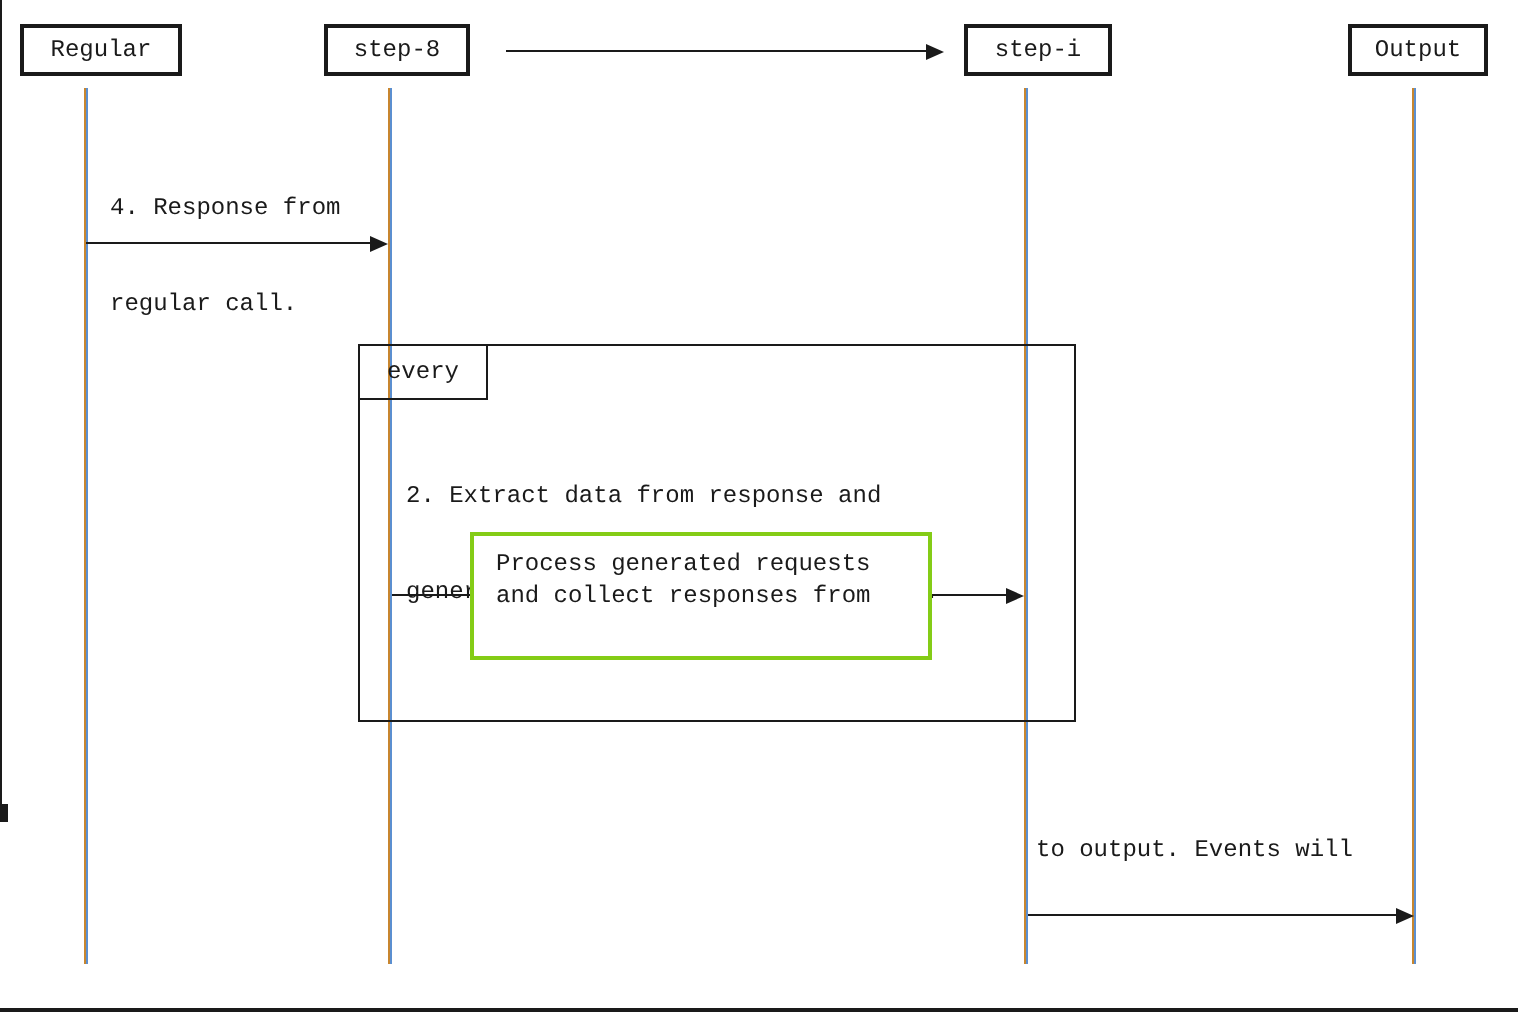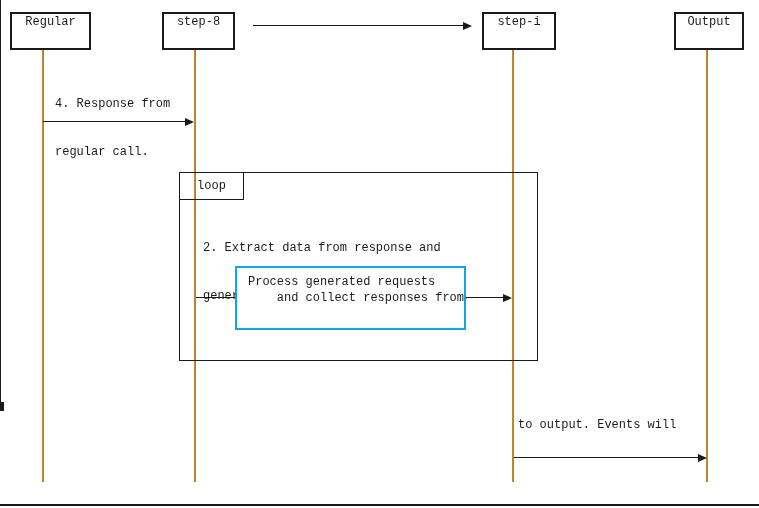--- a/index.html
+++ b/index.html
@@ -14,25 +14,26 @@
     background: #ffffff;
     overflow: hidden;
     font-family: "Liberation Mono", "DejaVu Sans Mono", monospace;
     font-size: 12px;
     line-height: 16px;
     color: #1a1a1a;
   }
   .pbox {
     position: absolute;
     top: 12px;
-    height: 38px;
+    height: 26px;
     box-sizing: border-box;
     border: 2px solid #1a1a1a;
     background: #ffffff;
     display: flex;
+    align-items: center;
     justify-content: center;
     white-space: pre;
   }
   .lifeline {
     position: absolute;
     top: 44px;
     height: 438px;
     width: 2px;
     background: linear-gradient(to right, #c8862f 0 50%, #5b8fd0 50% 100%);
   }
@@ -97,31 +98,31 @@
 
   <div class="txt" style="left:55px; top:64px;">
     <div>4. Response from</div>
     <div>regular call.</div>
   </div>
   <div class="hline" style="left:43px; top:121px; width:142px;"></div>
   <div class="arrowhead" style="left:185px; top:118px;"></div>
 
   <div class="frame" style="left:179px; top:172px; width:359px; height:189px;"></div>
   <div class="frame" style="left:179px; top:172px; width:65px; height:28px; display:flex; align-items:center; justify-content:center;">
-    <span>loop</span>
+    <span>every</span>
   </div>
 
   <div class="txt" style="left:203px; top:208px;">
     <div>2. Extract data from response and</div>
     <div>generate new requests from responses.</div>
   </div>
 
-  <div style="position:absolute; left:235px; top:266px; width:231px; height:64px; box-sizing:border-box; border:2px solid #0ea5e9; background:#ffffff; padding:6px 0 0 11px;">
+  <div style="position:absolute; left:235px; top:266px; width:231px; height:64px; box-sizing:border-box; border:2px solid #84cc16; background:#ffffff; padding:6px 0 0 11px;">
     <div style="white-space:pre;">Process generated requests</div>
-    <div style="white-space:pre;text-align:right;">and collect responses from</div>
+    <div style="white-space:pre;">and collect responses from</div>
   </div>
 
   <div class="hline" style="left:196px; top:297px; width:39px;"></div>
 
   <div class="hline" style="left:466px; top:297px; width:37px;"></div>
   <div class="arrowhead" style="left:503px; top:294px;"></div>
 
   <div class="txt" style="left:518px; top:385px;">
     <div>to output. Events will</div>
     

